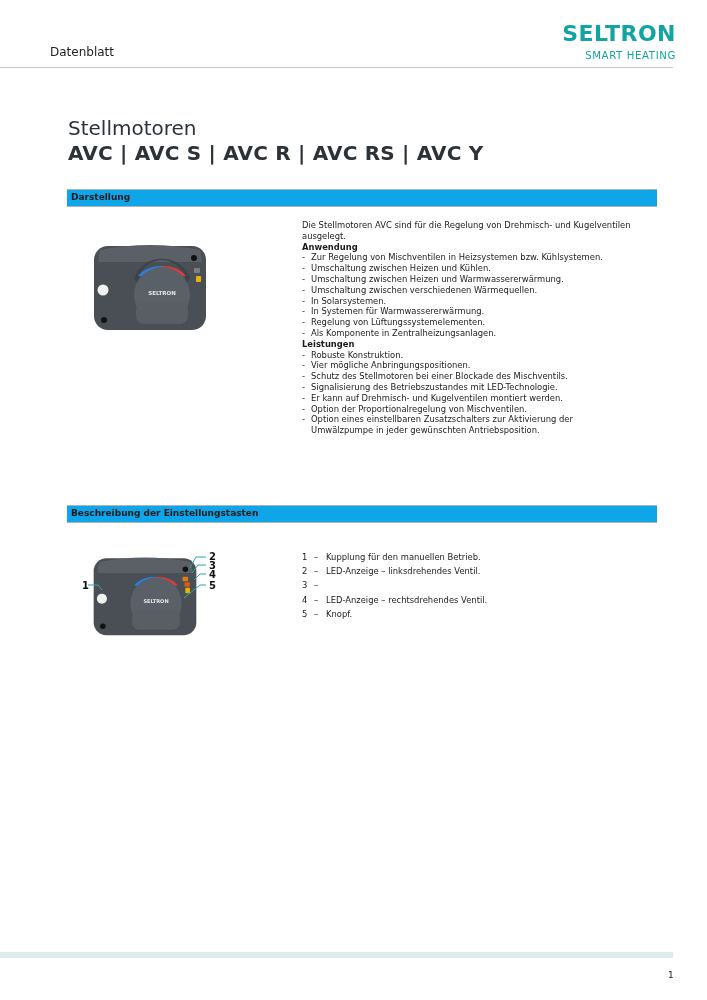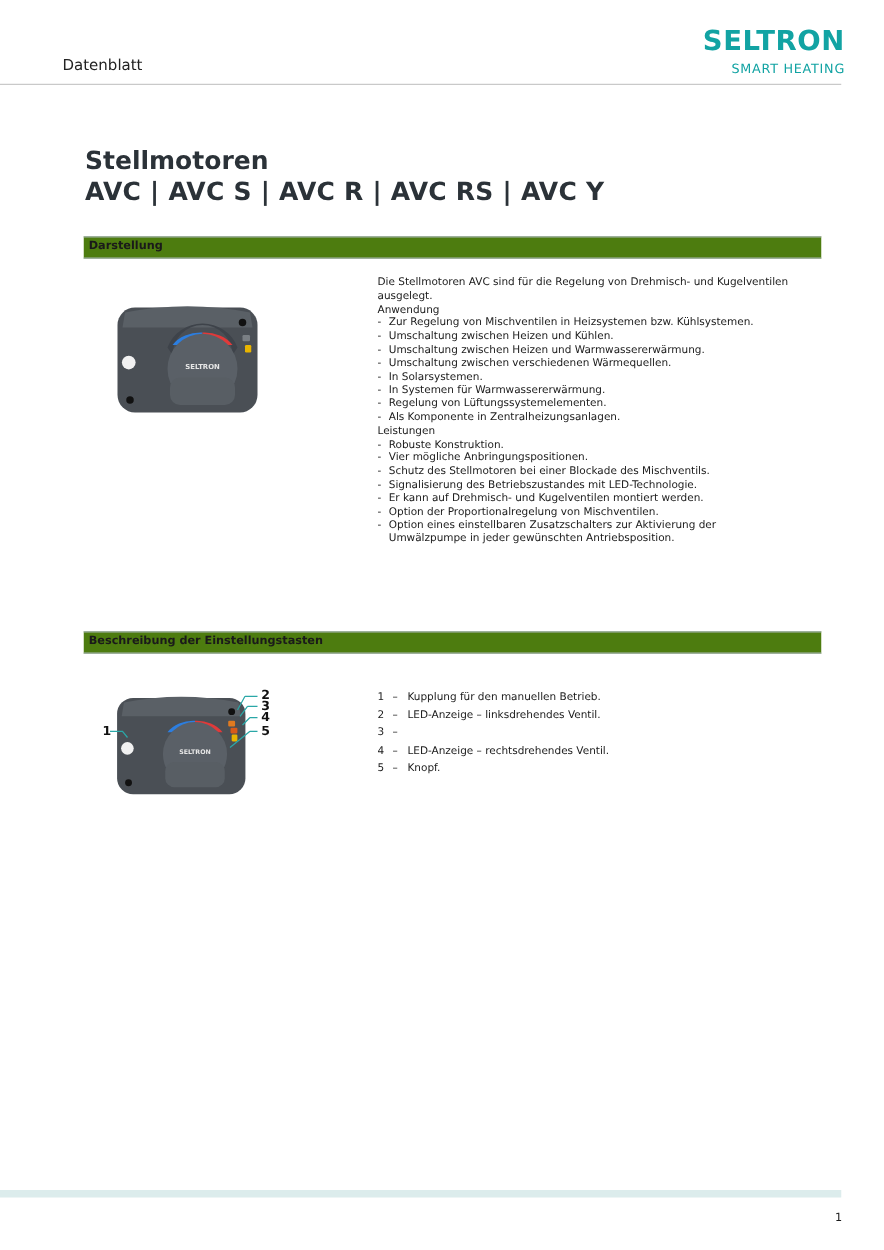--- a/index.html
+++ b/index.html
@@ -5,29 +5,29 @@
   html, body { margin: 0; padding: 0; background: #ffffff; }
   body { width: 707px; height: 1000px; position: relative; overflow: hidden; font-family: "DejaVu Sans", sans-serif; color: #1a1a1a; }
 
   .header-label { position: absolute; left: 50px; top: 45px; font-size: 12px; color: #222; text-align: center; }
   .header-rule { position: absolute; left: 0; top: 67px; width: 673px; height: 1px; background: #c9c9c9; }
 
   .logo { position: absolute; left: 531px; top: 22px; width: 145px; text-align: right; }
   .logo-main { font-family: "DejaVu Sans", sans-serif; font-weight: bold; font-size: 22px; letter-spacing: 0.5px; color: #12a3a3; line-height: 24px; }
   .logo-sub { font-family: "DejaVu Sans", sans-serif; font-size: 10.2px; letter-spacing: 0.6px; color: #12a3a3; margin-top: 4px; }
 
-  .title-1 { position: absolute; left: 68px; top: 116px; font-size: 20px; color: #2b3238; font-weight: bold; }
+  .title-1 { position: absolute; left: 68px; top: 116px; font-size: 20px; color: #2b3238; font-weight: normal; }
   .title-2 { position: absolute; left: 68px; top: 141px; font-size: 20px; color: #2b3238; font-weight: bold; letter-spacing: 0.2px; }
 
-  .section-bar { position: absolute; left: 67px; width: 590px; height: 16px; background: #4d7c0f; border-top: 1px solid #a9b6b6; border-bottom: 1px solid #a9b6b6; }
+  .section-bar { position: absolute; left: 67px; width: 590px; height: 16px; background: #0ea5e9; border-top: 1px solid #a9b6b6; border-bottom: 1px solid #a9b6b6; }
   .section-bar span { position: absolute; left: 4px; top: 2px; font-size: 9px; font-weight: bold; color: #1a1a1a; }
 
   .body-text { position: absolute; left: 302px; width: 360px; font-size: 8.4px; line-height: 10.8px; color: #1a1a1a; }
   .body-text p { margin: 0; }
-  .subhead { font-weight: normal; margin-top: 8px; margin-bottom: 2px; }
+  .subhead { font-weight: bold; margin-top: 8px; margin-bottom: 2px; }
   .bullet { display: flex; }
   .bullet .dash { width: 9px; flex: none; }
 
   .numbered { position: absolute; left: 302px; top: 550px; font-size: 8.4px; line-height: 14.2px; }
   .num-row { display: flex; }
   .num-row .n { width: 12px; }
   .num-row .sep { width: 12px; }
 
   .device { position: absolute; }
   .footer-bar { position: absolute; left: 0; top: 952px; width: 673px; height: 6px; background: #dcecec; }

